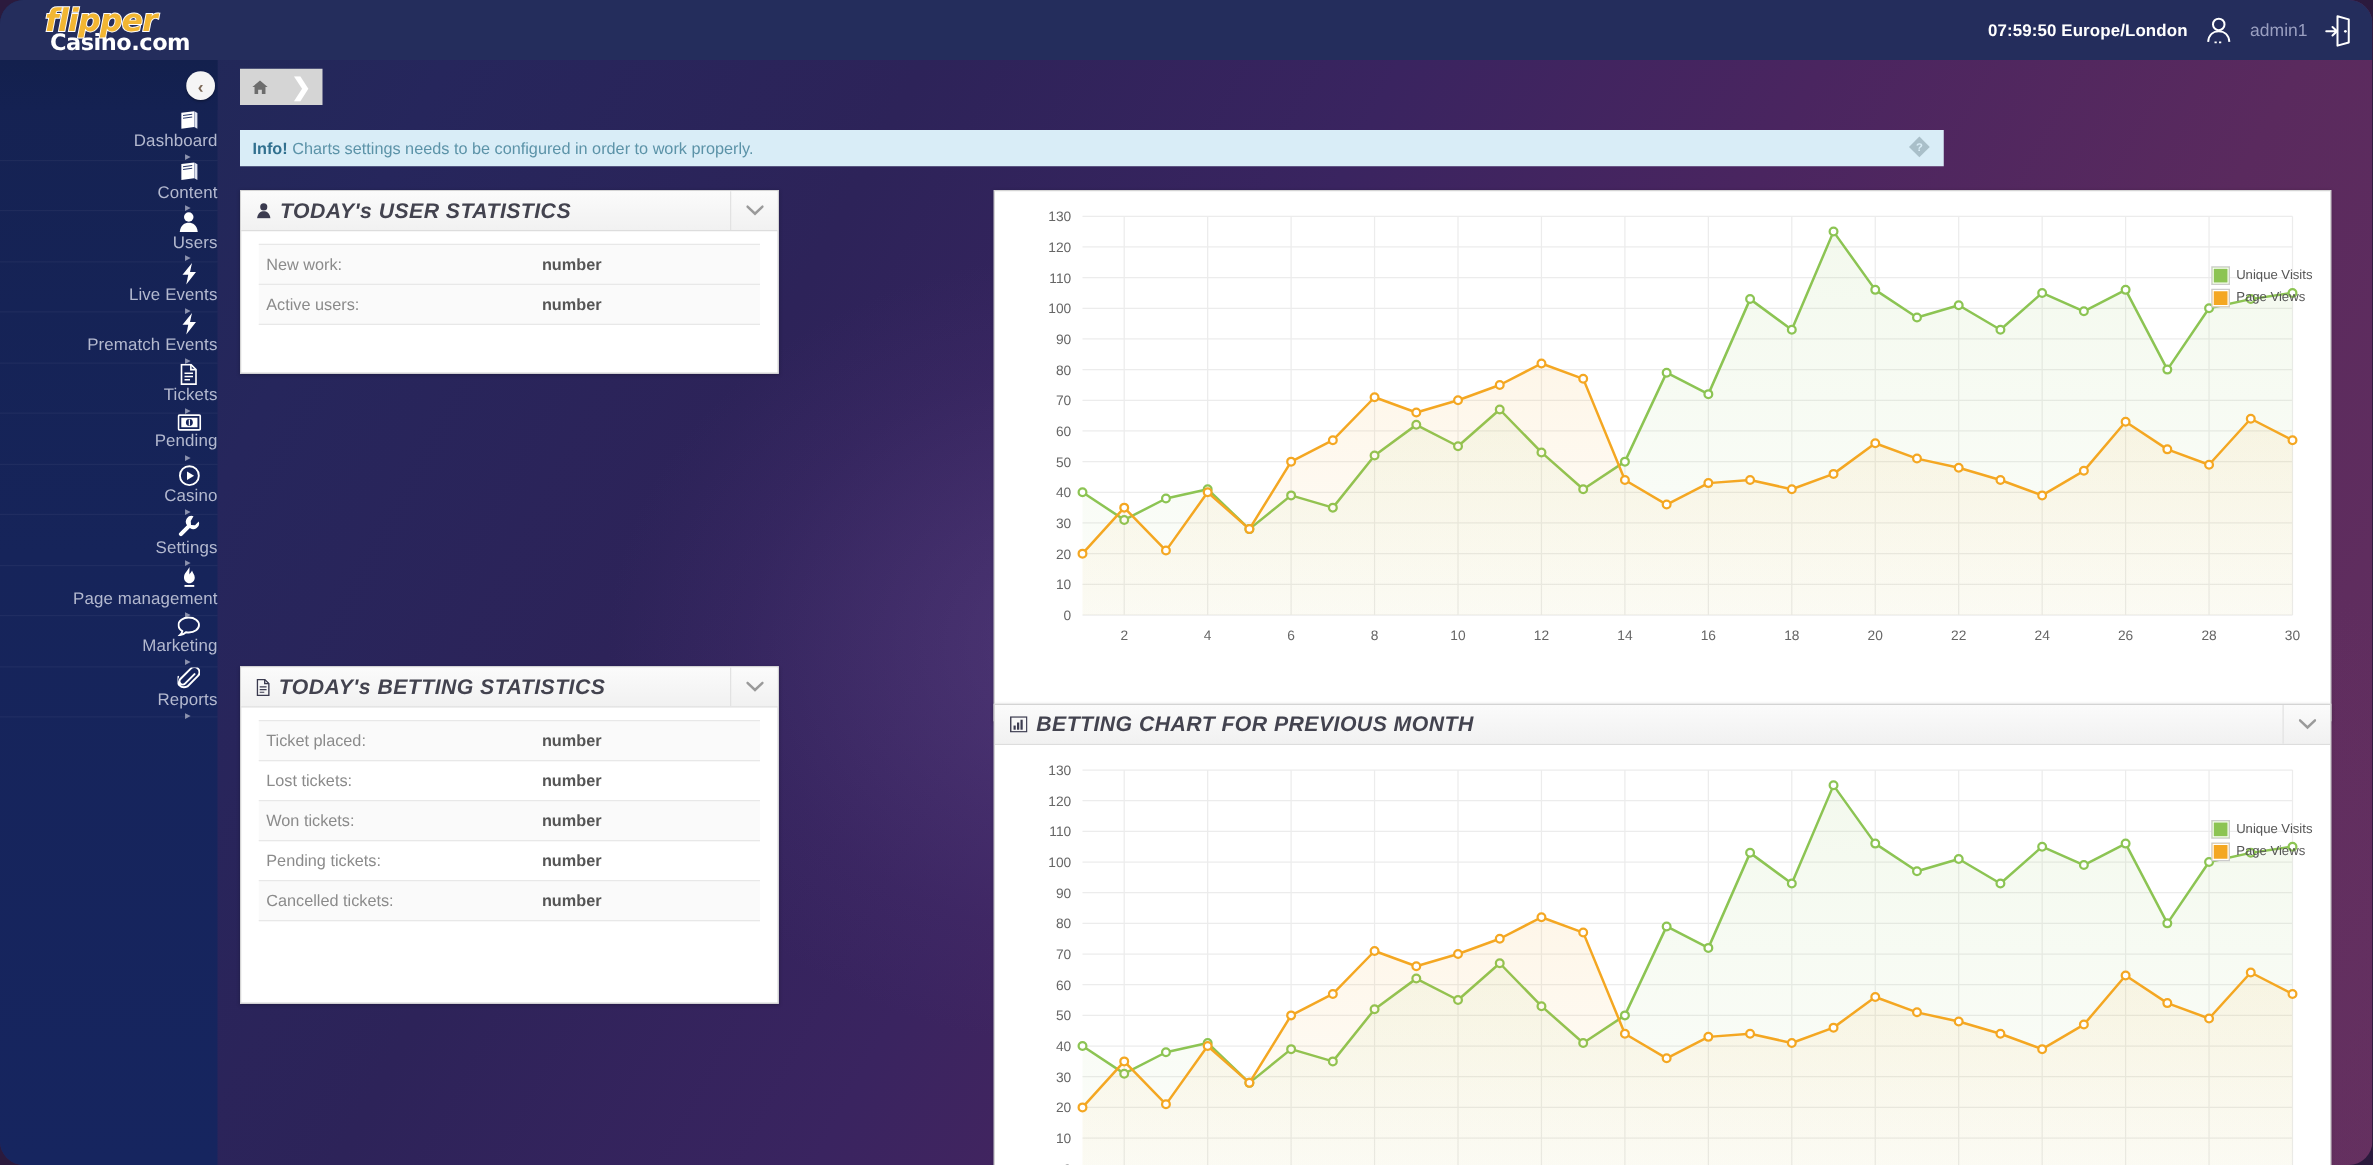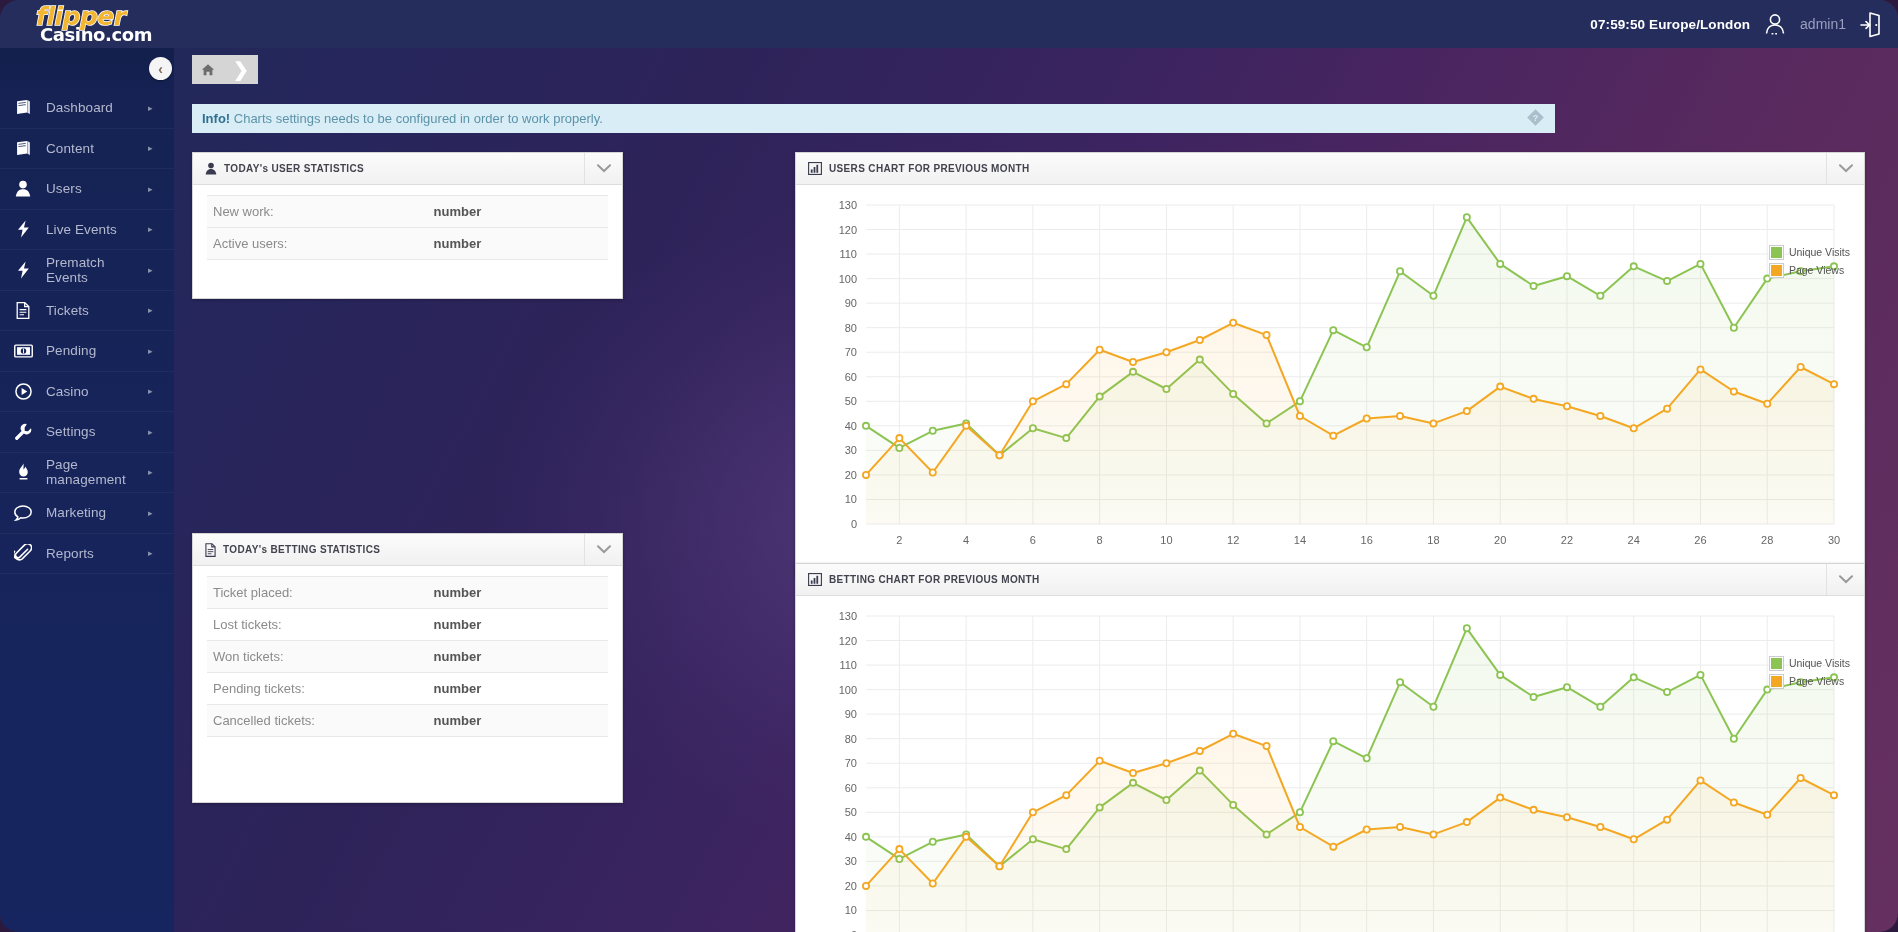--- a/index.html
+++ b/index.html
@@ -72,23 +72,24 @@
   
   #sidebar {
     position: absolute; left: 0; top: 48px;
     width: 174px; height: 884px;
     background: linear-gradient(180deg, #152252 0%, #16245a 45%, #16255f 100%);
     z-index: 30;
   }
   .side-item {
     position: relative;
     height: 40.5px;
-    display: flex; align-items: center;
+    display: flex; align-items: flex-end;
     border-bottom: 1px solid rgba(255,255,255,0.045);
     cursor: pointer;
+    flex-direction: column;
   }
   .side-item .ic {
     width: 46px; min-width: 46px;
     display: flex; align-items: center; justify-content: center;
     color: #ffffff;
   }
   .side-item .lb {
     flex: 1;
     color: #b4b9cf; font-size: 13.5px;
     letter-spacing: 0.1px;
@@ -166,23 +167,24 @@
     height: 32px;
     background: linear-gradient(180deg,#fbfbfb 0%, #f1f1f1 100%);
     border-bottom: 1px solid #dddddd;
     display: flex; align-items: center;
     padding-left: 12px;
   }
   .panel-head .ph-ic {
     color: #3b3b4f; margin-right: 7px; display:flex; align-items:center;
   }
   .panel-head .ph-t {
-    font-size: 10px; font-weight: bold; color: #43434f;
+    font-size: 17px; font-weight: bold; color: #43434f;
     letter-spacing: 0.35px;
     font-family: "Liberation Sans", sans-serif;
+    font-style: italic;
   }
   .panel-head .ph-toggle {
     margin-left: auto;
     width: 38px; height: 31px;
     border-left: 1px solid #e2e2e2;
     display: flex; align-items: center; justify-content: center;
     color: #9a9a9a; font-size: 14px;
     cursor: pointer;
   }
   .panel-body { padding: 10px 14px 12px 14px; }
@@ -462,36 +464,20 @@
             <tr class="odd">
               <td class="k">Cancelled tickets:</td>
               <td class="v">number</td>
             </tr>
           </tbody>
       </table>
     </div>
   </div>
 
   <div class="panel" style="left:795px; top:152px; width:1070px; height:425px;">
-    <div class="panel-head">
-      <span class="ph-ic">
-        <svg width="14" height="13" viewBox="0 0 15 14">
-          <rect x="0.6" y="0.6" width="13.8" height="12.8" fill="none" stroke="#3b3b4f" stroke-width="1.2"></rect>
-          <rect x="3" y="8" width="1.9" height="3.6" fill="#3b3b4f"></rect>
-          <rect x="6" y="5.4" width="1.9" height="6.2" fill="#3b3b4f"></rect>
-          <rect x="9" y="3" width="1.9" height="8.6" fill="#3b3b4f"></rect>
-        </svg>
-      </span>
-      <span class="ph-t">USERS CHART FOR PREVIOUS MONTH</span>
-      <span class="ph-toggle">
-        <svg width="14" height="9" viewBox="0 0 14 9">
-            <path d="M1 1.3 L7 7 L13 1.3" fill="none" stroke="#9a9a9a" stroke-width="2" stroke-linecap="round"></path>
-          </svg>
-      </span>
-    </div>
     <div class="panel-body" style="padding:6px 10px 4px 10px;">
       <div class="chart-wrap" id="chart-users">
           <svg width="1046" height="375" class="chart-svg">
             <rect x="60" y="14" width="968" height="319" fill="#ffffff"></rect>
             <line x1="60" x2="1028" y1="333" y2="333" stroke="#ececec" stroke-width="1"></line>
             <line x1="60" x2="1028" y1="308.46153846153845" y2="308.46153846153845" stroke="#ececec" stroke-width="1"></line>
             <line x1="60" x2="1028" y1="283.9230769230769" y2="283.9230769230769" stroke="#ececec" stroke-width="1"></line>
             <line x1="60" x2="1028" y1="259.38461538461536" y2="259.38461538461536" stroke="#ececec" stroke-width="1"></line>
             <line x1="60" x2="1028" y1="234.84615384615384" y2="234.84615384615384" stroke="#ececec" stroke-width="1"></line>
             <line x1="60" x2="1028" y1="210.30769230769232" y2="210.30769230769232" stroke="#ececec" stroke-width="1"></line>

